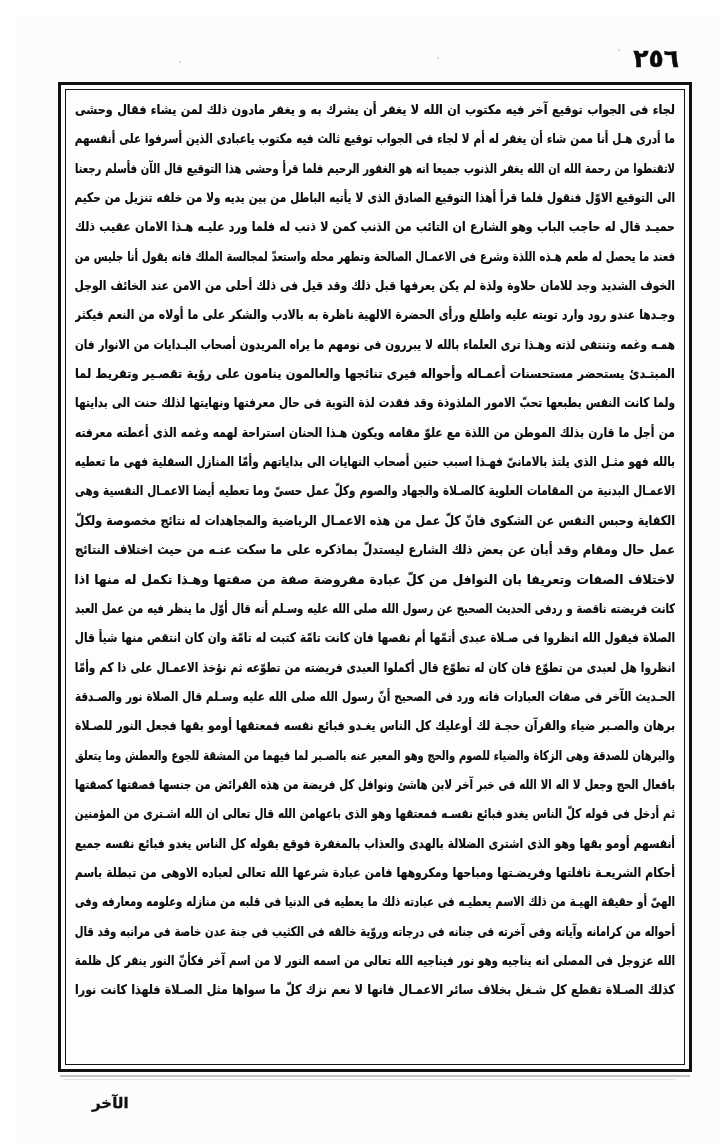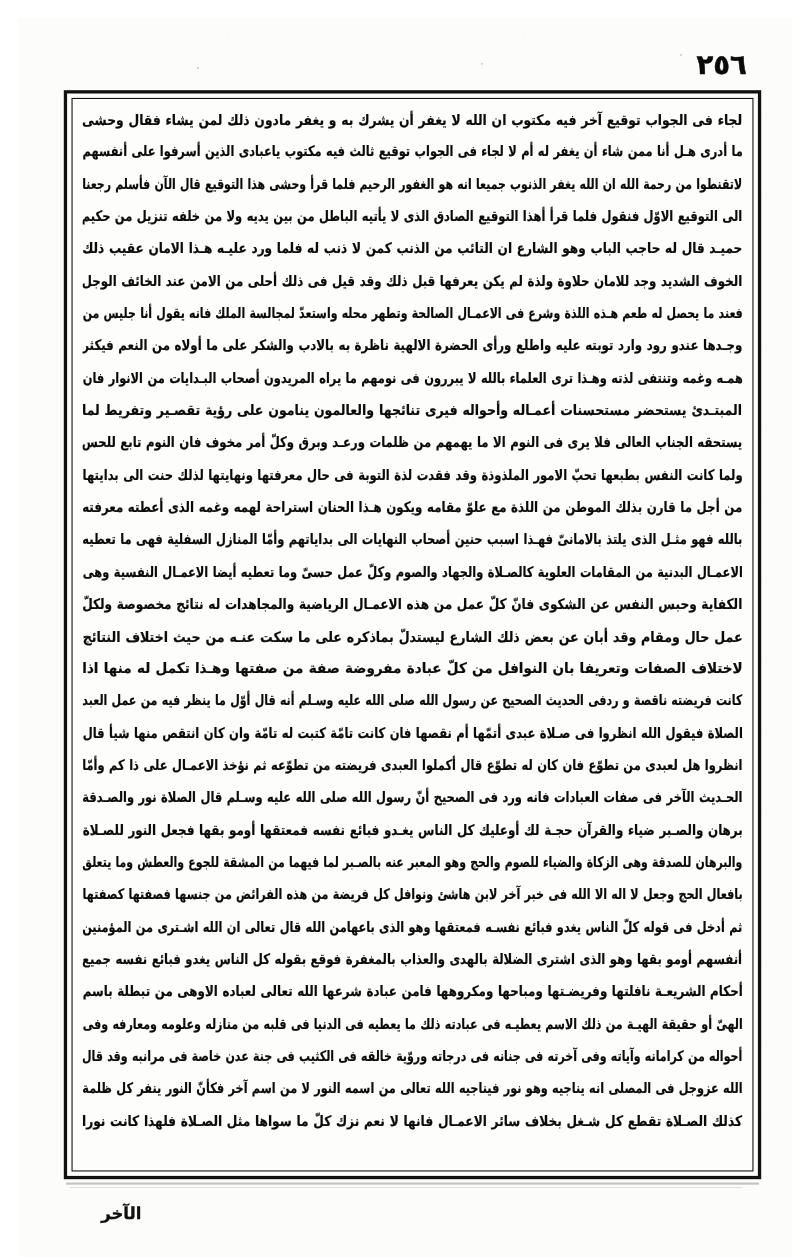--- a/index.html
+++ b/index.html
@@ -156,26 +156,25 @@
   <div id="page-number">٢٥٦</div>
 
   <div id="frame-outer">
     <div id="frame-inner">
       <div id="text-block">
           <div class="line"><span class="ln" style="white-space: nowrap; display: inline-block; width: 701px; transform-origin: right center; transform: scaleX(0.8559);">ﻟﺠﺎء فى الجواب توقيع آخر فيه مكتوب  ان الله لا يغفر أن يشرك به و يغفر مادون ذلك لمن يشاء  فقال وحشى</span></div>
           <div class="line"><span class="ln" style="white-space: nowrap; display: inline-block; width: 758px; transform-origin: right center; transform: scaleX(0.7916);">ما أدرى هـل أنا ممن شاء أن يغفر له أم لا ﻟﺠﺎء فى الجواب توقيع ثالث فيه مكتوب  ياعبادى الذين أسرفوا على أنفسهم</span></div>
           <div class="line"><span class="ln" style="white-space: nowrap; display: inline-block; width: 791px; transform-origin: right center; transform: scaleX(0.7585);">لاتقنطوا من رحمة الله ان الله يغفر الذنوب جميعا انه هو الغفور الرحيم فلما قرأ وحشى هذا التوقيع قال الآن فأسلم رجعنا</span></div>
           <div class="line"><span class="ln" style="white-space: nowrap; display: inline-block; width: 752px; transform-origin: right center; transform: scaleX(0.7979);">الى التوقيع الاوّل فنقول فلما قرأ أهذا التوقيع الصادق الذى  لا يأتيه الباطل من بين يديه ولا من خلفه تنزيل من حكيم</span></div>
           <div class="line"><span class="ln" style="white-space: nowrap; display: inline-block; width: 713px; transform-origin: right center; transform: scaleX(0.8415);">حميـد  قال له حاجب الباب وهو الشارع ان التائب من الذنب كمن لا ذنب له فلما ورد عليـه هـذا الامان عقيب ذلك</span></div>
+          <div class="line"><span class="ln" style="white-space: nowrap; display: inline-block; width: 788px; transform-origin: right center; transform: scaleX(0.7614);">فعند ما يحصل له طعم هـذه اللذة وشرع فى الاعمـال الصالحة وتطهر محله واستعدّ لمجالسة الملك فانه يقول أنا جليس من</span></div>
           <div class="line"><span class="ln" style="white-space: nowrap; display: inline-block; width: 732px; transform-origin: right center; transform: scaleX(0.8197);">الخوف الشديد وجد للامان حلاوة ولذة لم يكن يعرفها قبل ذلك وقد قيل فى ذلك أحلى من الامن عند الخائف الوجل</span></div>
-          <div class="line"><span class="ln" style="white-space: nowrap; display: inline-block; width: 788px; transform-origin: right center; transform: scaleX(0.7614);">فعند ما يحصل له طعم هـذه اللذة وشرع فى الاعمـال الصالحة وتطهر محله واستعدّ لمجالسة الملك فانه يقول أنا جليس من</span></div>
           <div class="line"><span class="ln" style="white-space: nowrap; display: inline-block; width: 733px; transform-origin: right center; transform: scaleX(0.8186);">وجـدها عندو رود وارد توبته عليه واطلع ورأى الحضرة الالهية ناظرة به بالادب والشكر على ما أولاه من النعم فيكثر</span></div>
           <div class="line"><span class="ln" style="white-space: nowrap; display: inline-block; width: 758px; transform-origin: right center; transform: scaleX(0.7916);">همـه وغمه وتنتفى لذته وهـذا ترى العلماء بالله لا يبررون فى نومهم ما يراه المريدون أصحاب البـدايات من الانوار فان</span></div>
           <div class="line"><span class="ln" style="white-space: nowrap; display: inline-block; width: 690px; transform-origin: right center; transform: scaleX(0.8696);">المبتـدئ يستحضر مستحسنات أعمـاله  وأحواله فيرى تنائجها والعالمون ينامون على رؤية تقصـير وتفريط لما</span></div>
-          <div class="line"><span class="ln" style="white-space: nowrap; display: inline-block; width: 742px; transform-origin: right center; transform: scaleX(0.8086);">يستحقه الجناب العالى فلا يرى فى النوم الا ما يهمهم من ظلمات ورعـد وبرق وكلّ أمر مخوف فان النوم تابع للحس</span></div>
           <div class="line"><span class="ln" style="white-space: nowrap; display: inline-block; width: 746px; transform-origin: right center; transform: scaleX(0.8043);">ولما كانت النفس بطبعها تحبّ الامور الملذوذة وقد فقدت لذة التوبة فى حال معرفتها ونهايتها لذلك حنت الى بدايتها</span></div>
           <div class="line"><span class="ln" style="white-space: nowrap; display: inline-block; width: 732px; transform-origin: right center; transform: scaleX(0.8197);">من أجل ما قارن بذلك الموطن من اللذة مع علوّ مقامه ويكون هـذا الحنان استراحة لهمه وغمه الذى أعطته معرفته</span></div>
           <div class="line"><span class="ln" style="white-space: nowrap; display: inline-block; width: 754px; transform-origin: right center; transform: scaleX(0.7958);">بالله فهو مثـل الذى يلتذ بالامانىّ  فهـذا اسبب حنين أصحاب النهايات الى بداياتهم وأمّا المنازل السفلية فهى ما تعطيه</span></div>
           <div class="line"><span class="ln" style="white-space: nowrap; display: inline-block; width: 758px; transform-origin: right center; transform: scaleX(0.7916);">الاعمـال البدنية من المقامات العلوية كالصـلاة والجهاد والصوم وكلّ عمل حسىّ وما تعطيه أيضا الاعمـال النفسية وهى</span></div>
           <div class="line"><span class="ln" style="white-space: nowrap; display: inline-block; width: 713px; transform-origin: right center; transform: scaleX(0.8415);">الكفاية وحبس النفس عن الشكوى فانّ كلّ عمل من هذه الاعمـال الرياضية والمجاهدات له نتائج مخصوصة ولكلّ</span></div>
           <div class="line"><span class="ln" style="white-space: nowrap; display: inline-block; width: 686px; transform-origin: right center; transform: scaleX(0.8746);">عمل حال ومقام وقد أبان عن بعض ذلك الشارع ليستدلّ بماذكره على ما سكت عنـه من حيث اختلاف النتائج</span></div>
           <div class="line"><span class="ln" style="white-space: nowrap; display: inline-block; width: 637px; transform-origin: right center; transform: scaleX(0.9419);">لاختلاف الصفات وتعريفا بان النوافل من كلّ عبادة مفروضة صفة من صفتها وهـذا تكمل له منها اذا</span></div>
           <div class="line"><span class="ln" style="white-space: nowrap; display: inline-block; width: 783px; transform-origin: right center; transform: scaleX(0.7663);">كانت فريضته ناقصة و ردفى الحديث الصحيح عن رسول الله صلى الله عليه وسـلم أنه قال أوّل ما ينظر فيه من عمل العبد</span></div>
           <div class="line"><span class="ln" style="white-space: nowrap; display: inline-block; width: 749px; transform-origin: right center; transform: scaleX(0.8011);">الصلاة فيقول الله انظروا فى صـلاة عبدى أتمّها أم نقصها فان كانت تامّة كتبت له تامّة وان كان انتقص منها شيأ قال</span></div>
           <div class="line"><span class="ln" style="white-space: nowrap; display: inline-block; width: 754px; transform-origin: right center; transform: scaleX(0.7958);">انظروا هل لعبدى من تطوّع فان كان له تطوّع قال أكملوا العبدى فريضته من تطوّعه ثم نؤخذ الاعمـال على ذا كم وأمّا</span></div>

